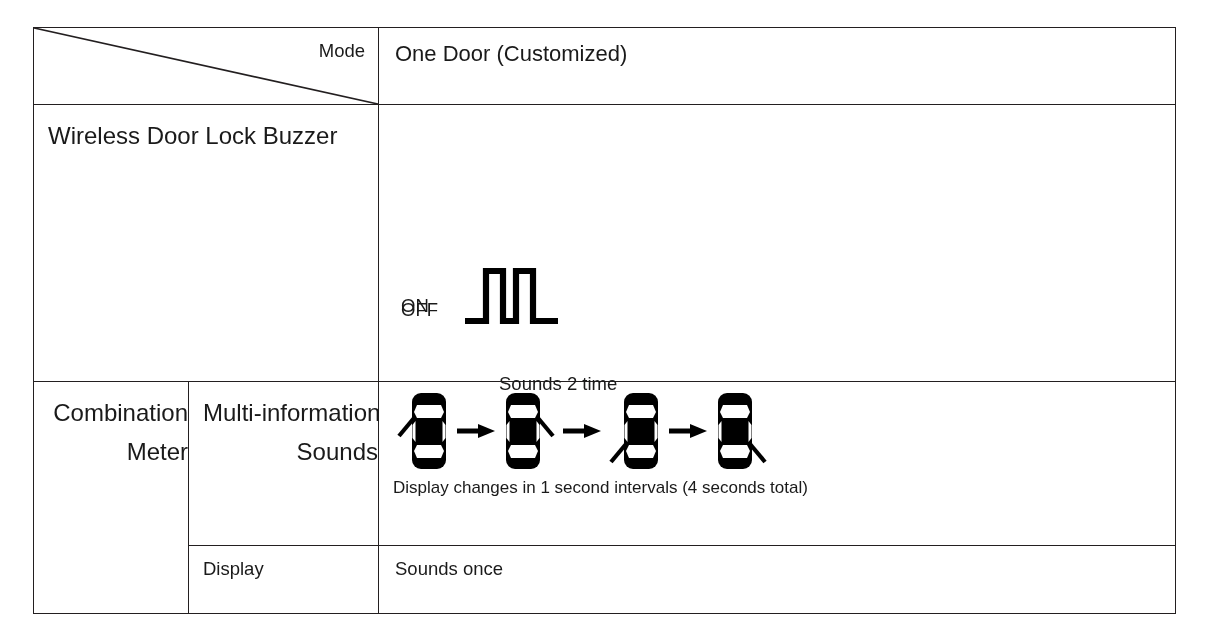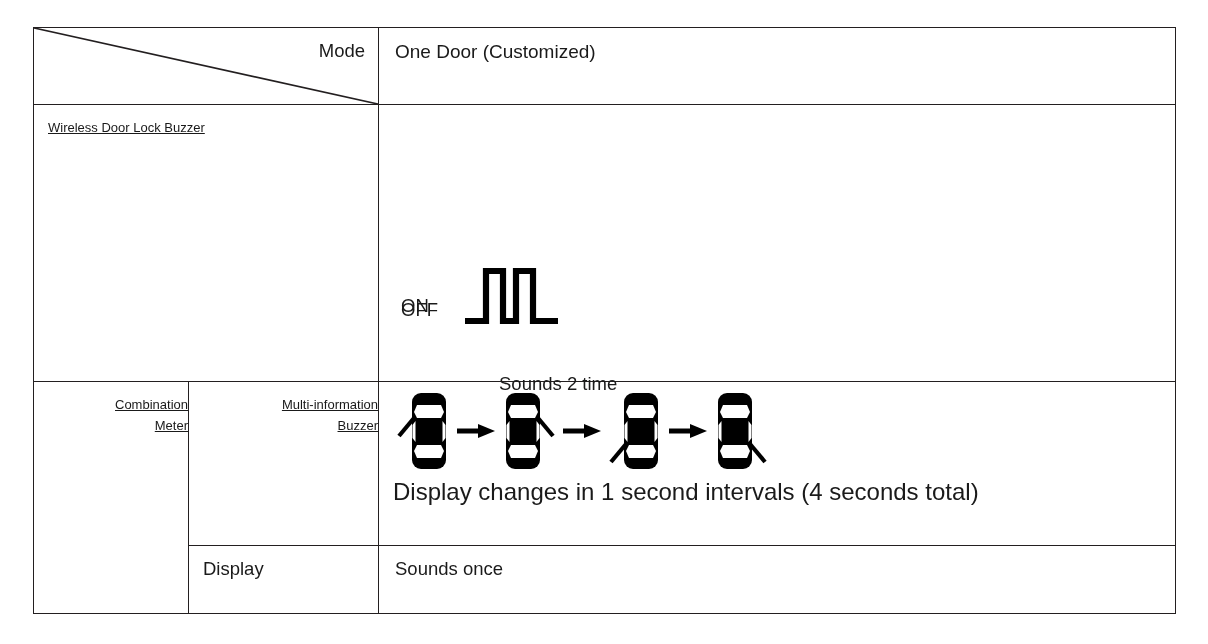--- a/index.html
+++ b/index.html
@@ -51,30 +51,29 @@
     display: block;
   }
   .mode-label {
     position: absolute;
     right: 13px;
     top: 11px;
     font-size: 18.5px;
     line-height: 1.3;
   }
   .mode-value {
-    font-size: 19px;
+    font-size: 22px;
     padding: 13px 0 0 16px;
   }
 
   
   .row-label {
-    font-size: 13px;
+    font-size: 24px;
     padding: 12px 0 0 14px;
     line-height: 1.62;
-    text-decoration: underline;
   }
   .row-label div { white-space: nowrap; text-align: right; }
 
   
   .wave-block {
     position: relative;
     height: 100%;
     min-height: 276px;
   }
   .wave-onoff {
@@ -112,21 +111,21 @@
     top: 8px;
     display: flex;
     align-items: center;
   }
   .car-icon { display: block; }
   .seq-arrow { display: block; margin: 0 7px; }
   .mid-caption {
     position: absolute;
     left: 14px;
     top: 96px;
-    font-size: 24px;
+    font-size: 17px;
     white-space: nowrap;
   }
 
   .plain-cell {
     font-size: 18.5px;
     padding: 12px 0 0 16px;
   }
 </style>
 </head>
 <body>
@@ -177,21 +176,21 @@
       <tr>
         <td rowspan="2" style="height:163px;">
           <div class="row-label">
             <div>Combination</div>
             <div>Meter</div>
           </div>
         </td>
         <td>
           <div class="row-label">
             <div>Multi-information</div>
-            <div>Buzzer</div>
+            <div>Sounds</div>
           </div>
         </td>
         <td>
           <div class="mid-block">
 
             <div class="icon-strip">
 
               <svg class="car-icon" width="52" height="82" viewBox="0 0 52 82">
                 <rect x="15" y="3" width="34" height="76" rx="9" ry="9" fill="#000000"></rect>
                 <path d="M20 15 L44 15 L47 22 L44 28 L20 28 L17 22 Z" fill="#ffffff"></path>

